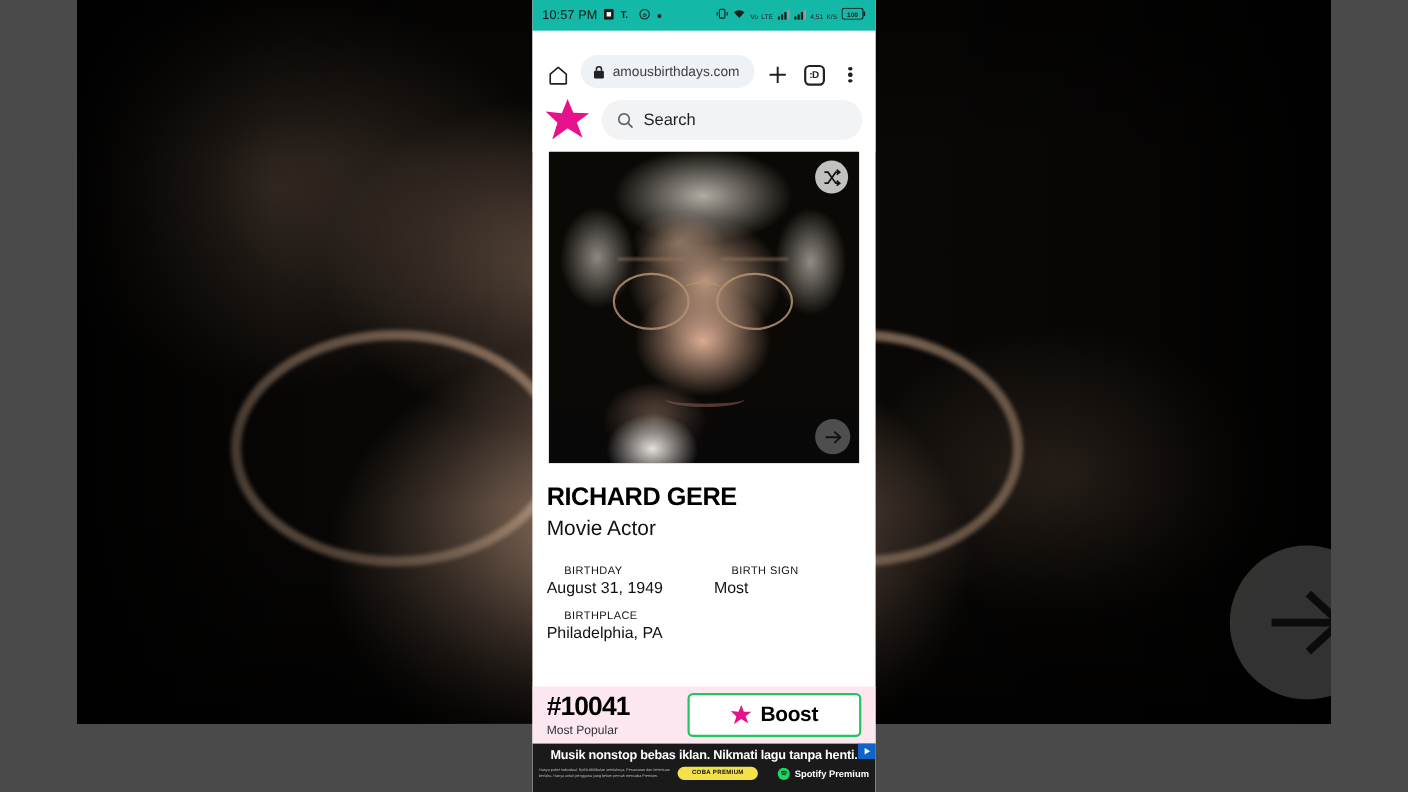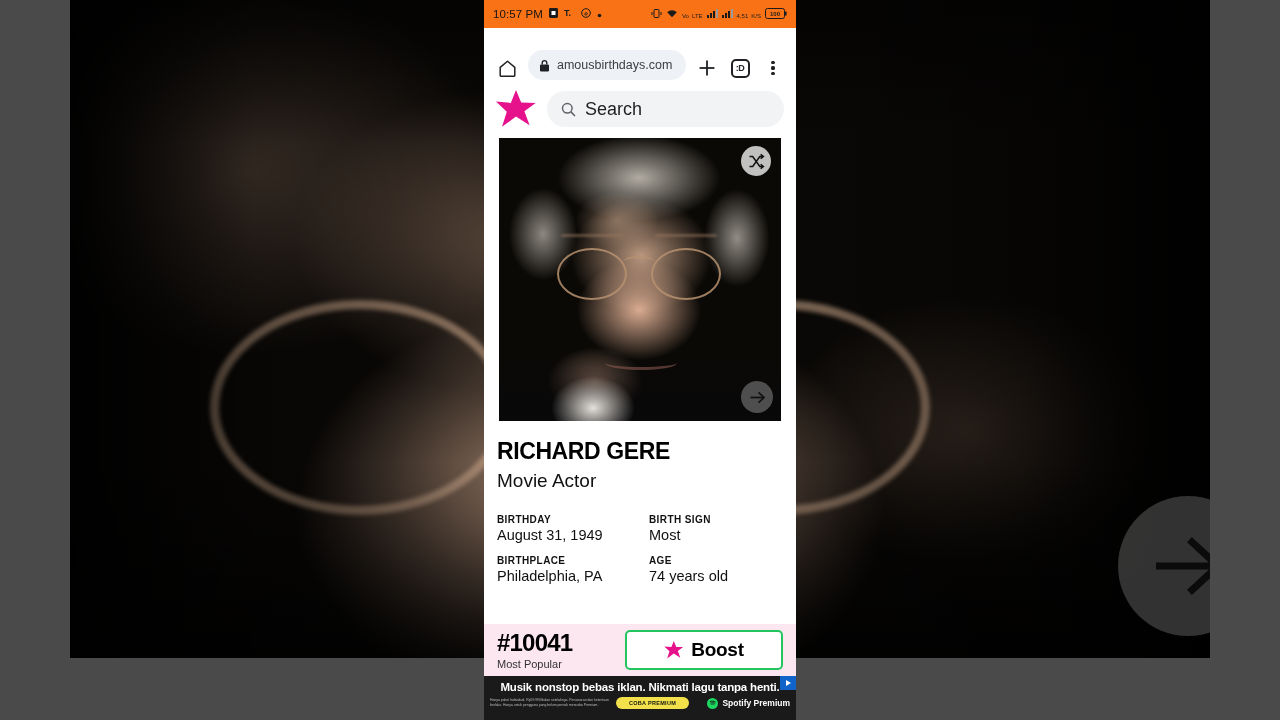--- a/index.html
+++ b/index.html
@@ -51,21 +51,21 @@
   .bg-arrow svg { position:absolute; left:28px; top:28px; }
 
   
   #phone {
     position:absolute; left:484px; top:0; width:312px; height:720px;
     background:#ffffff; overflow:hidden; z-index:5;
   }
 
   
   .statusbar {
-    height:28px; background:#f97316; display:flex; 
+    height:28px; background:#14b8a6; display:flex; 
     padding:0 9px; font-size:11px; color:#1b1b1b;
   }
   .sb-left { display:flex; align-items:center; gap:6px; }
   .sb-time { font-size:11.5px; letter-spacing:.1px; color:#141414; }
   .sb-right { margin-left:auto; display:flex; align-items:center; gap:4px; }
   .sb-ic { display:block; }
   .sb-txt { font-size:6px; line-height:1; text-align:center; color:#222; }
 
   
   .browserbar {
@@ -95,21 +95,21 @@
   }
   .star {
     width:40px; height:38px; flex:0 0 auto;
     background:#e5128c;
     clip-path:polygon(50% 0%, 63% 33%, 99% 34%, 71% 56%, 84% 93%, 50% 70%, 15% 97%, 27% 57%, 0% 30%, 37% 34%);
   }
   .searchbox {
     flex:1; height:36px; background:#f1f3f4; border-radius:20px;
     display:flex; align-items:center; padding:0 14px; gap:9px;
   }
-  .search-ph { font-size:18px; color:#1f1f1f; }
+  .search-ph { font-size:15px; color:#1f1f1f; }
 
   
   .photo-wrap {
     position:relative; width:282px; height:283px; margin:0 auto;
     overflow:hidden; background:#0b0906;
   }
   .photo-face {
     position:absolute; inset:0;
     background:
       radial-gradient(ellipse 60px 40px at 118px 82px, rgba(215,178,150,.5), rgba(0,0,0,0) 70%),
@@ -157,22 +157,23 @@
     line-height:1.1;
   }
   .poccupation { font-size:19px; color:#111; margin-top:6px; }
 
   
   .facts {
     display:grid; grid-template-columns:152px 1fr;
     row-gap:12px; padding:22px 13px 0 13px;
   }
   .fact-label {
-    font-size:10px; font-weight:bold; letter-spacing:.4px; color:#111;
+    font-size:10px; font-weight:normal; letter-spacing:.4px; color:#111;
     text-transform:uppercase;
+    margin-left:16px;
   }
   .fact-value { font-size:14.5px; color:#111; margin-top:2px; }
 
   
   .rankstrip {
     position:absolute; left:0; bottom:44px; width:312px; height:52px;
     background:#fce7f0; display:flex; align-items:center; padding:0 13px; gap:10px;
   }
   .rank-num { font-size:24px; font-weight:bold; color:#000; letter-spacing:-.8px; line-height:1; }
   .rank-sub { font-size:11px; color:#333; margin-top:3px; }
@@ -397,24 +398,20 @@
       <div class="fact-label">BIRTHDAY</div>
       <div class="fact-value">August 31, 1949</div>
     </div>
     <div>
       <div class="fact-label">BIRTH SIGN</div>
       <div class="fact-value">Most</div>
     </div>
     <div>
       <div class="fact-label">BIRTHPLACE</div>
       <div class="fact-value">Philadelphia, PA</div>
-    </div>
-    <div>
-      <div class="fact-label">AGE</div>
-      <div class="fact-value">74 years old</div>
     </div>
   </div>
 
   <div class="rankstrip">
     <div>
       <div class="rank-num">#10041</div>
       <div class="rank-sub">Most Popular</div>
     </div>
     <div class="boost-btn">
       <span class="boost-star"></span>

